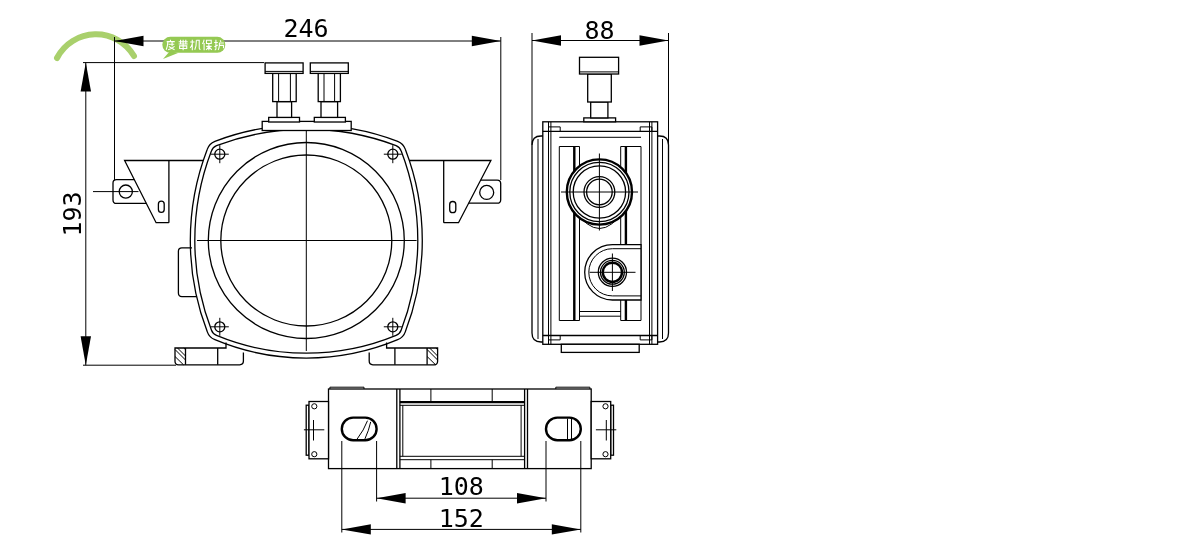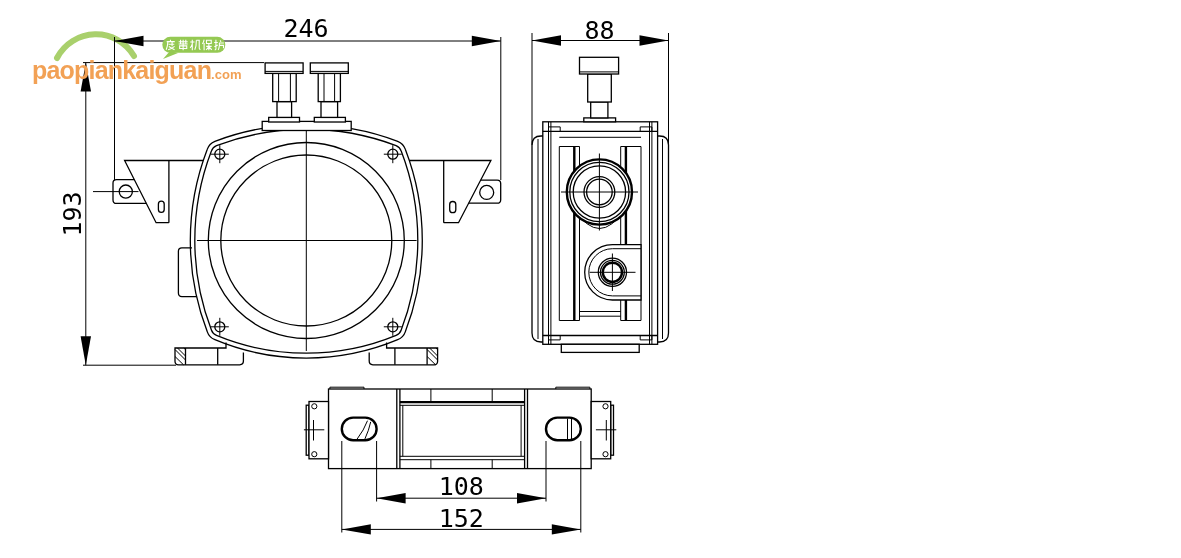--- a/index.html
+++ b/index.html
@@ -20,21 +20,20 @@
          font-family:"Liberation Sans",sans-serif;font-weight:bold;
          font-size:25px;letter-spacing:-0.8px;color:var(--brand-orange,#f2a155);
          white-space:nowrap;}
   .brand .suffix{font-size:13px;letter-spacing:0;}
 </style>
 </head>
 <body>
 
 <div id="stage">
 
-  <div class="brand"><span>paopiankaiguan</span><span class="suffix">.com</span></div>
 
   <svg width="1181" height="558" viewBox="0 0 1181 558">
 
     <path d="M 57 58 A 44 44 0 0 1 134 56" stroke="var(--arc-green,#a9d06c)" stroke-width="6" fill="none" stroke-linecap="round"></path>
 
     <g>
 
       <path class="ln" d="M 192 247.8 H 181.9 Q 178.4 247.8 178.4 251.3 V 293.1 Q 178.4 296.6 181.9 296.6 H 197"></path>
 
       <g>

